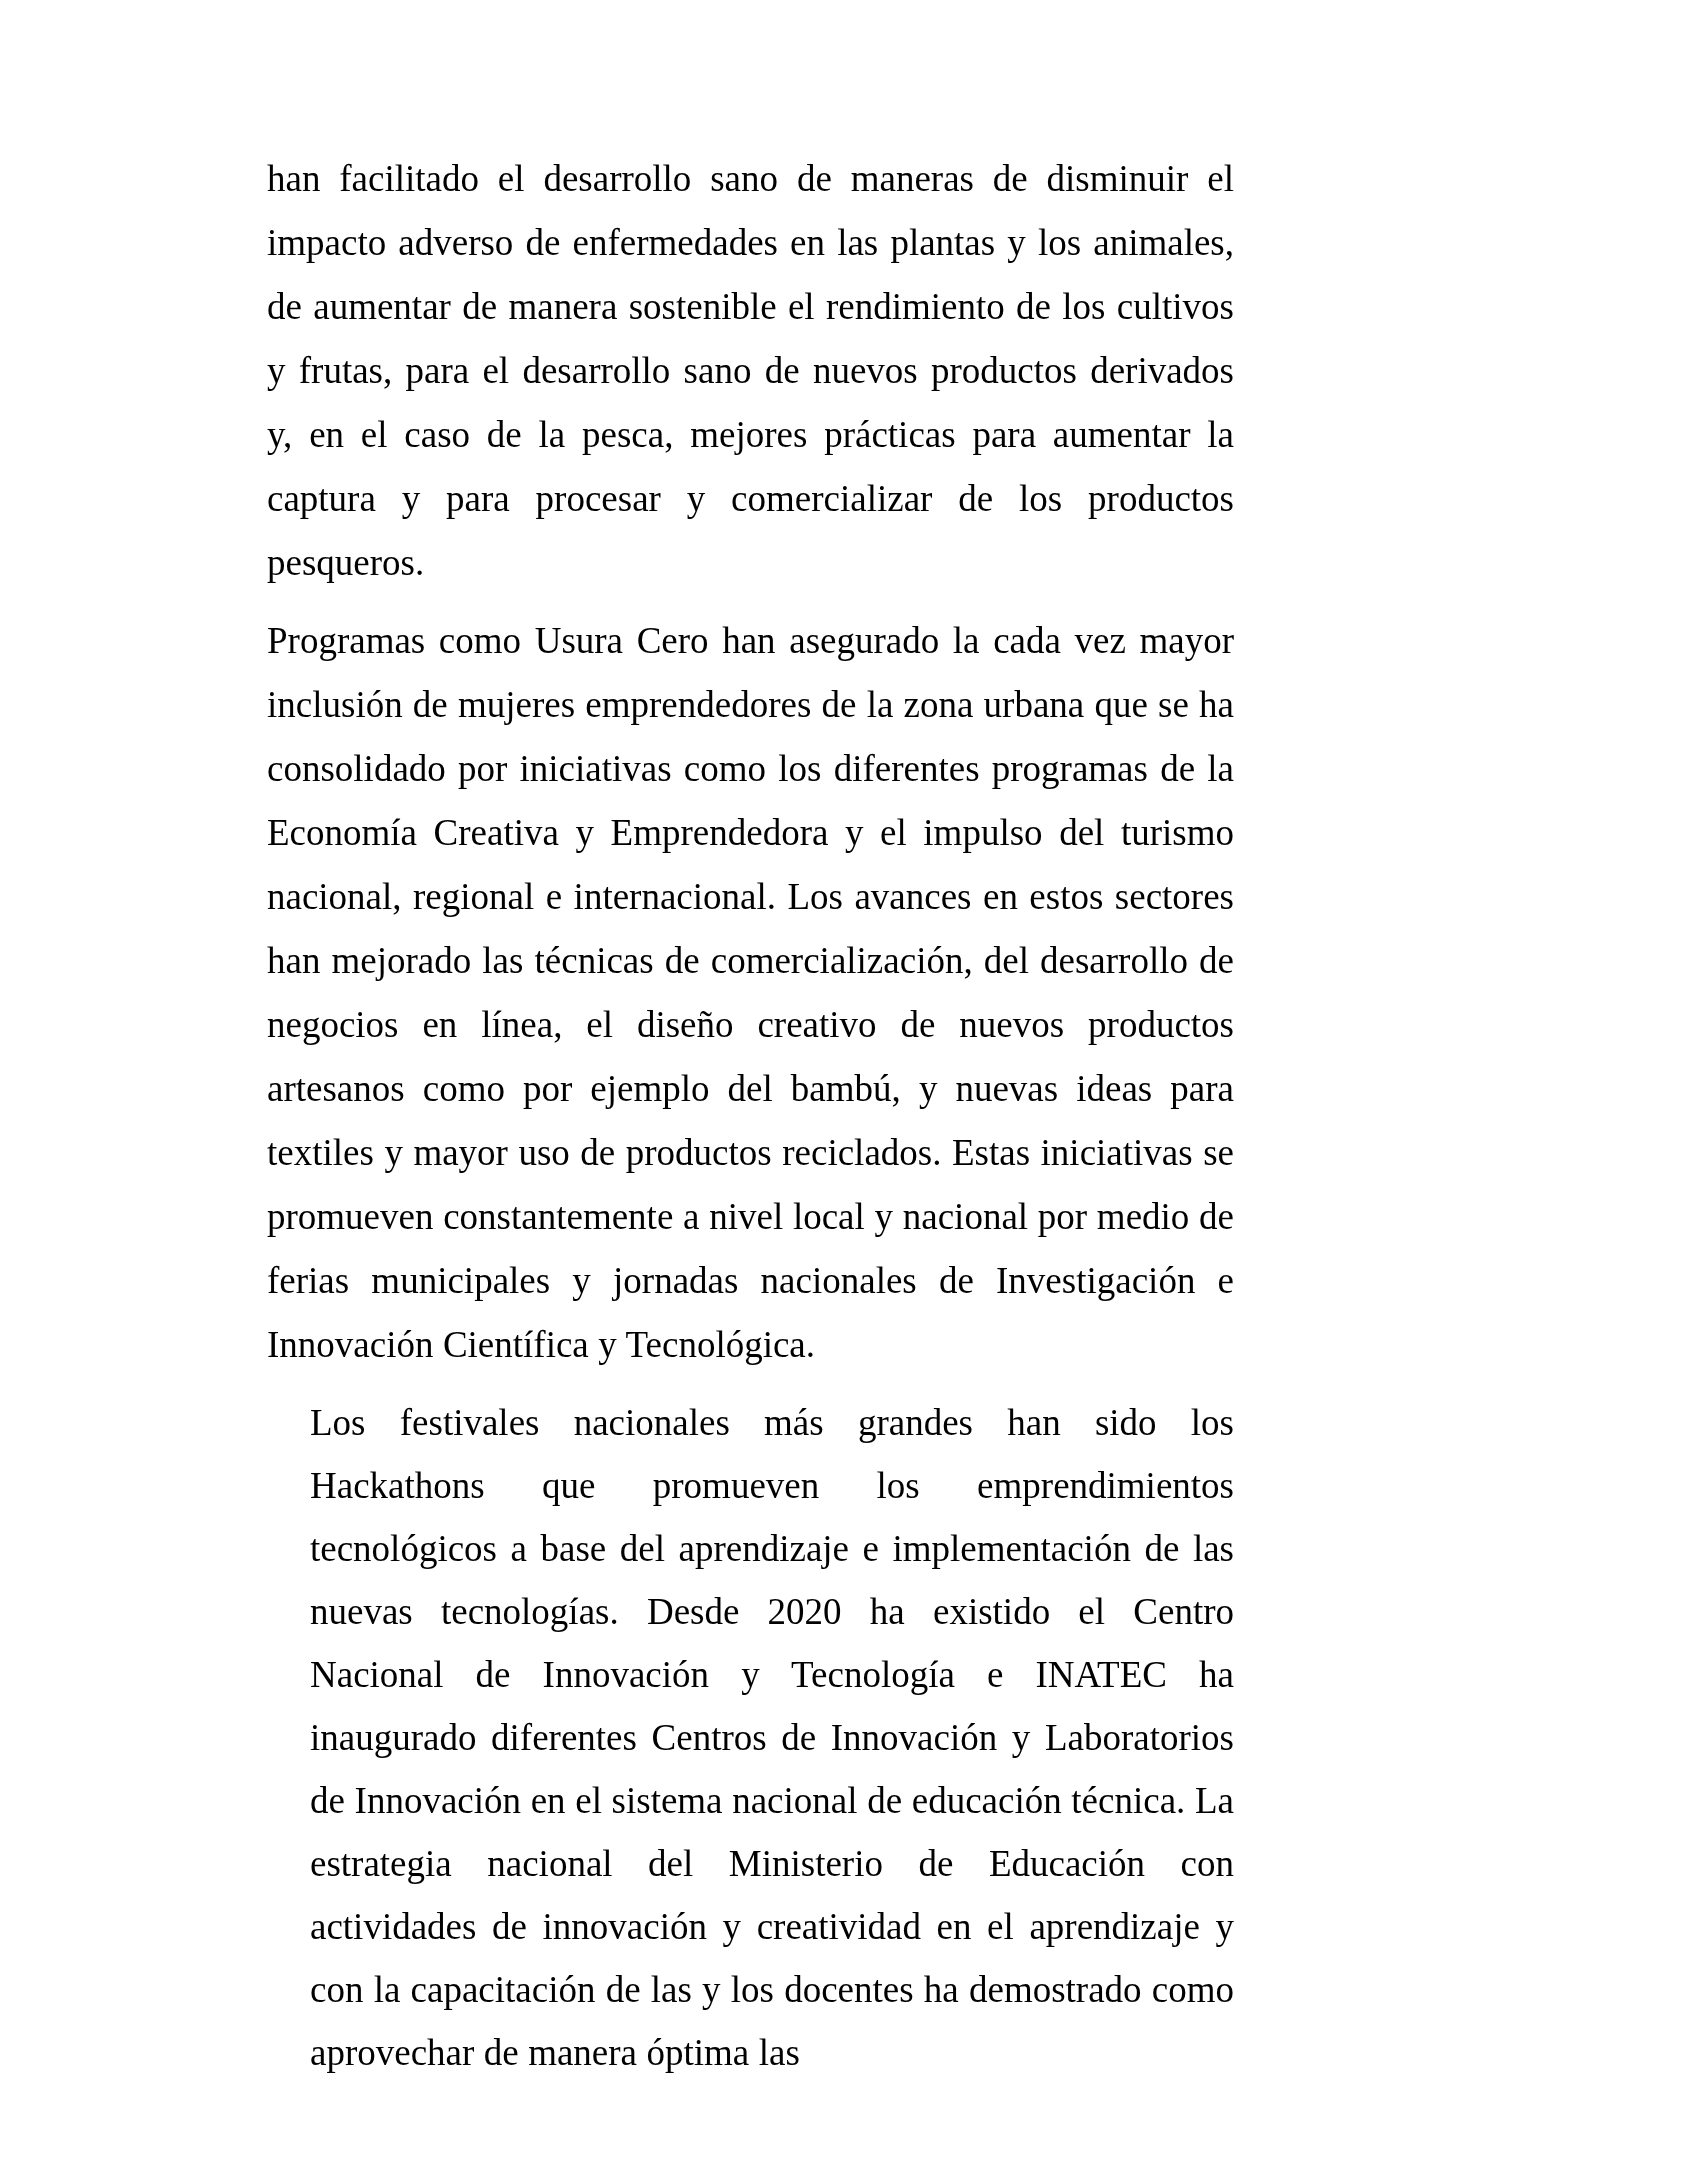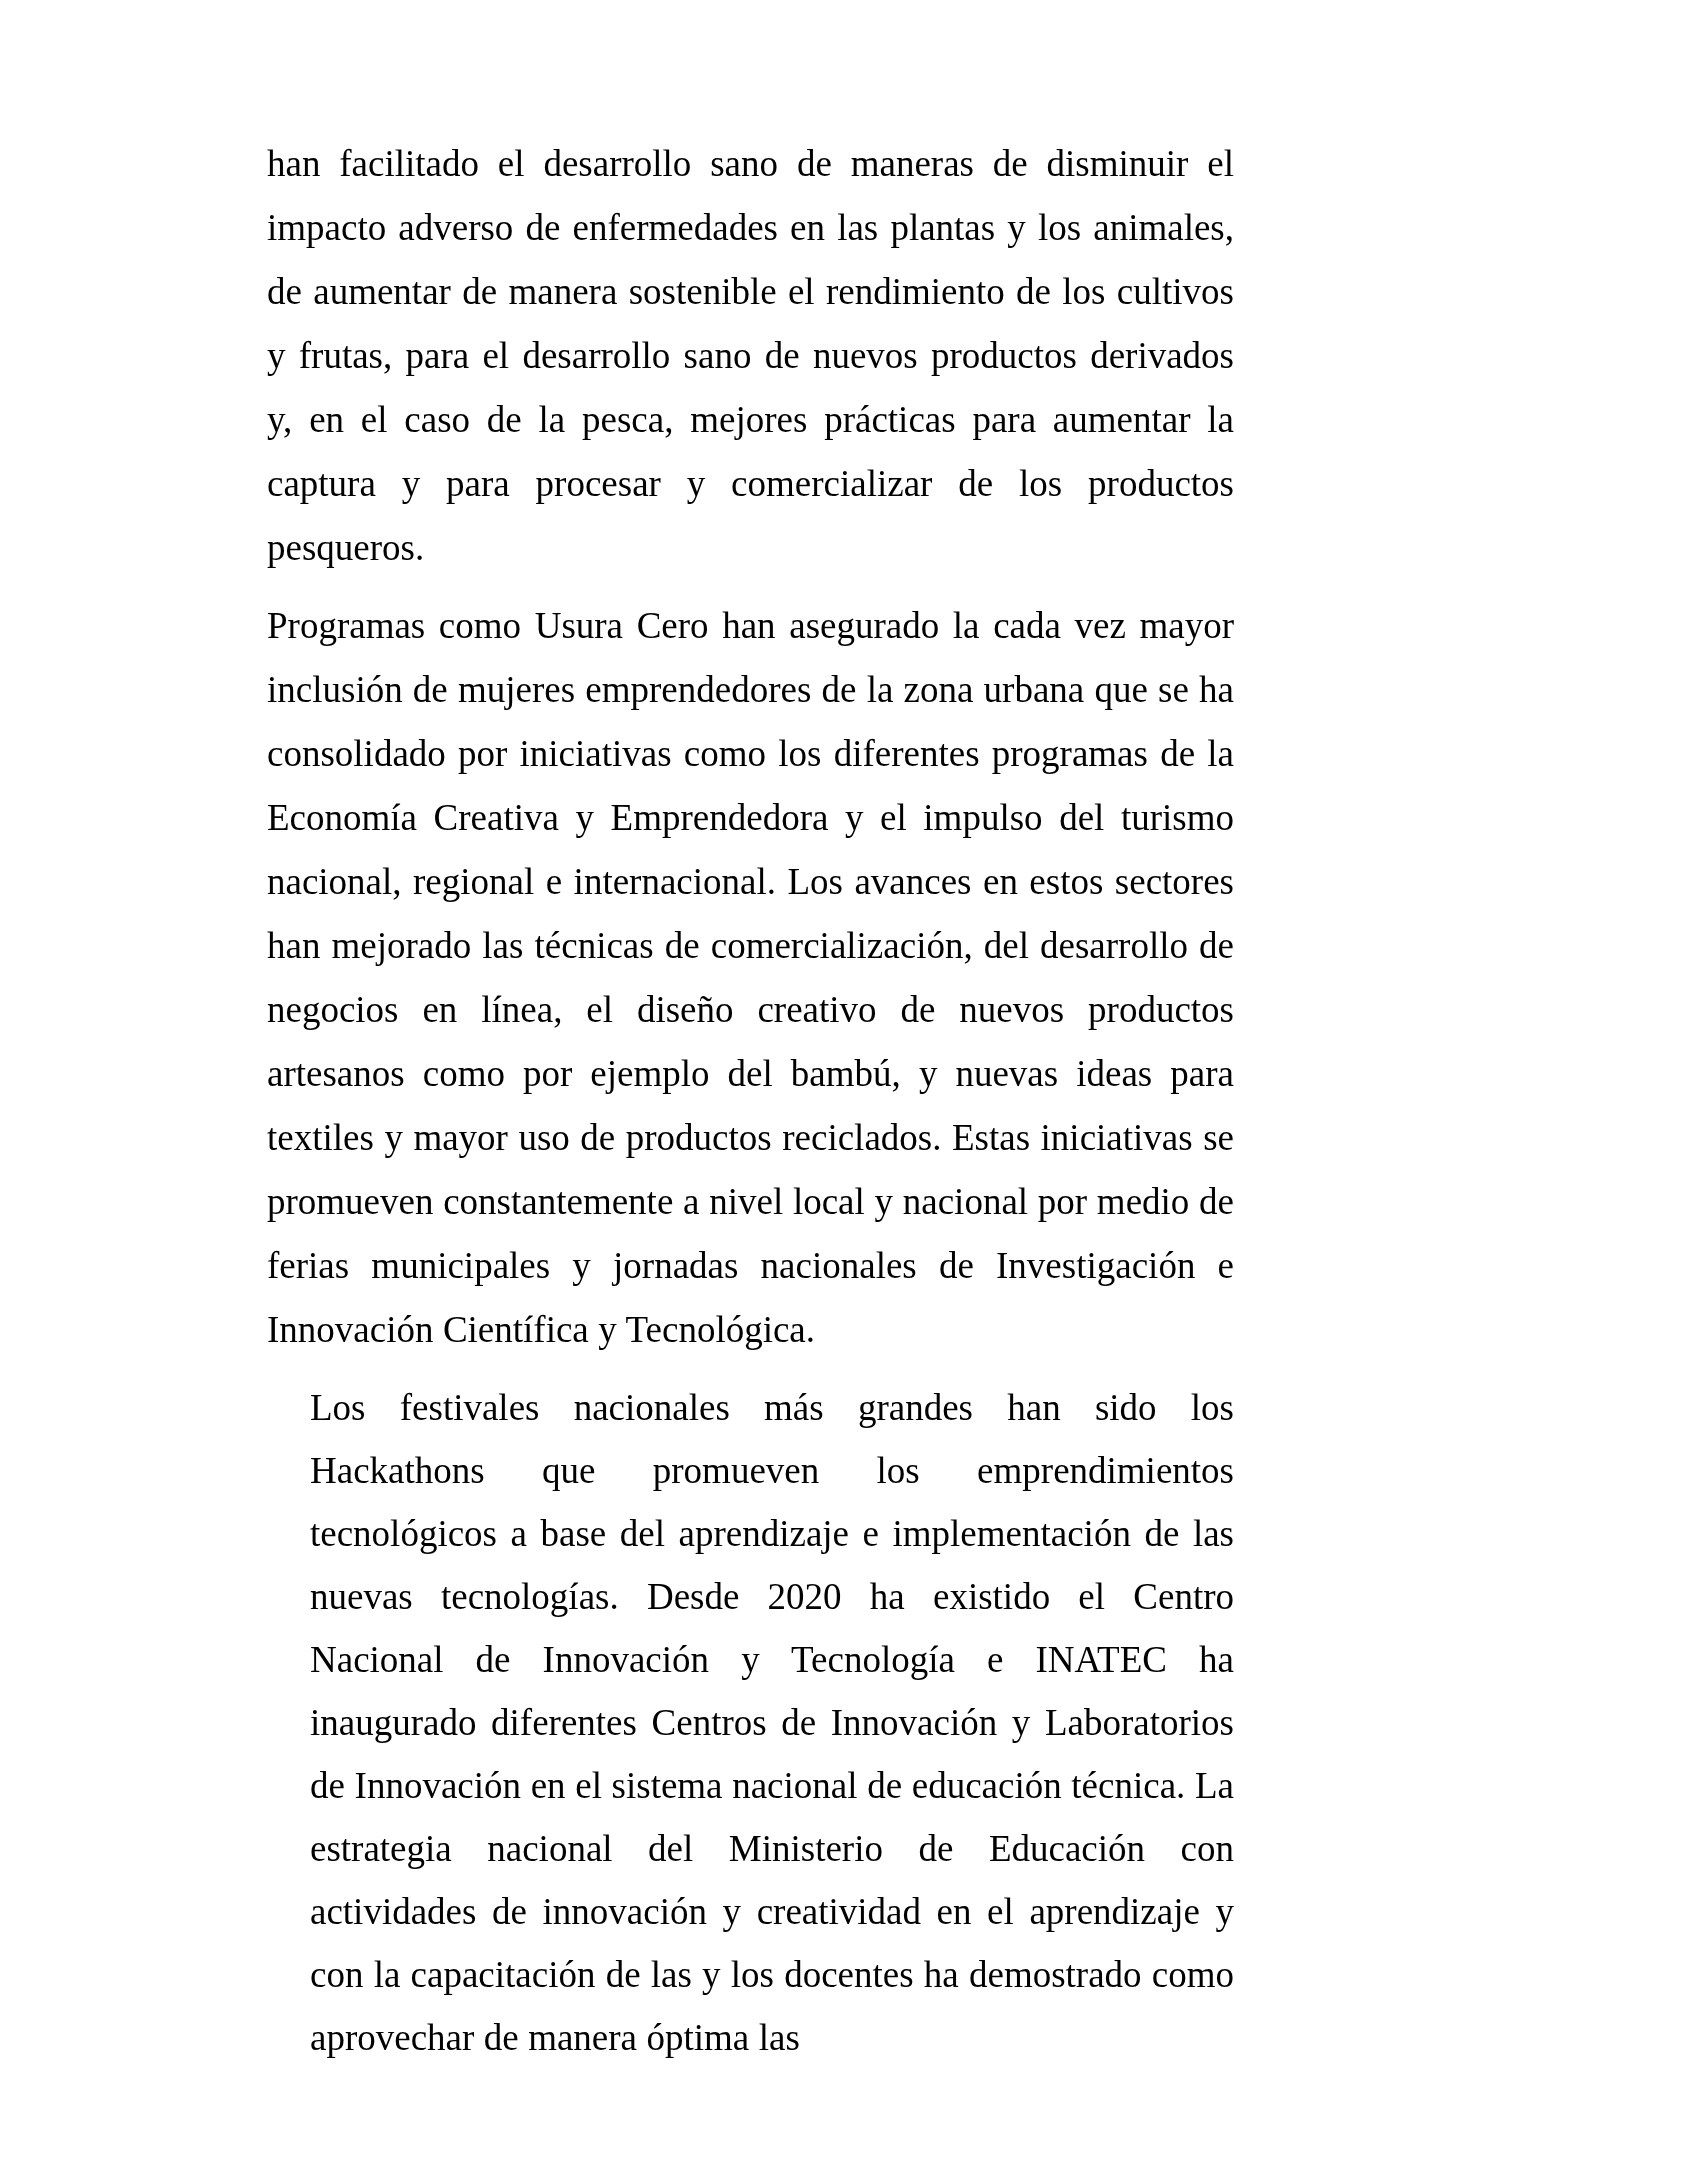--- a/index.html
+++ b/index.html
@@ -30,21 +30,21 @@
     text-align: right;
     font-size: 27px;
     font-weight: bold;
     line-height: 1;
     letter-spacing: 0.3px;
   }
 
   
   .textblock {
     position: absolute;
-    top: 132px;
+    top: 147px;
     left: 117px;
     width: 967px;
   }
 
   .para {
     margin: 0 0 14px 0;
     font-size: 37px;
     line-height: 64px;
     text-align: justify;
     text-justify: inter-word;

